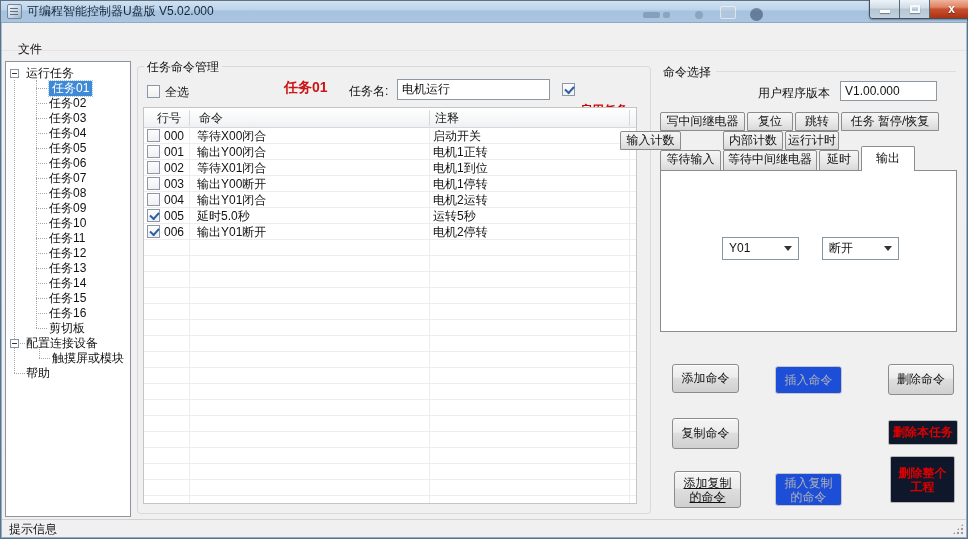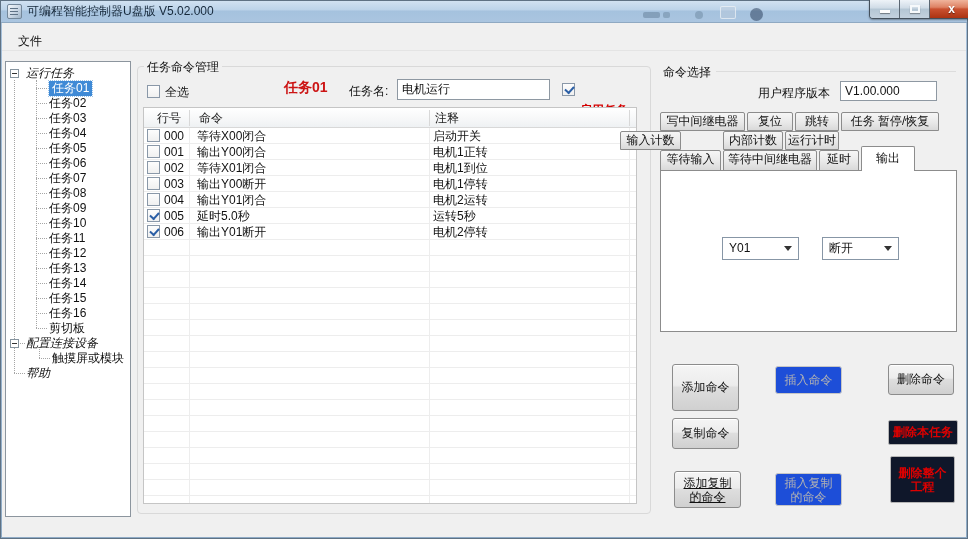--- a/index.html
+++ b/index.html
@@ -39,33 +39,33 @@
   .g-min { position: absolute; left: 10px; top: 10px; width: 10px; height: 3px; background: #fdfdfd;
     box-shadow: 0 1px 1px rgba(0,0,0,.4); }
   .g-max { position: absolute; left: 10px; top: 5px; width: 10px; height: 8px; border: 2px solid #f6f9fb;
     box-shadow: 0 1px 1px rgba(0,0,0,.3); }
   .g-close { width: 100%; text-align: center; line-height: 18px; color: #fff; font-weight: bold;
     font-size: 12px; text-shadow: 0 1px 1px rgba(0,0,0,.5); }
 
   
   .menubar { position: absolute; left: 1px; top: 24px; width: 966px; height: 27px; background: #f0f0f0;
     border-bottom: 1px solid #e4e4e4; }
-  .menu-item { position: absolute; left: 7px; top: 0; height: 26px; line-height: 26px; padding: 4px 10px; }
+  .menu-item { position: absolute; left: 7px; top: 0; height: 26px; line-height: 26px; padding: 12px 10px; }
 
   
   .tree-panel { position: absolute; left: 5px; top: 61px; width: 126px; height: 456px; background: #fff;
     border: 1px solid #8c959e; overflow: hidden; }
   .tree { position: relative; padding-top: 4px; height: 100%; }
   .vg { position: absolute; width: 0; border-left: 1px dotted #a5a5a5; }
   .vgA { left: 8px; top: 18px; height: 293px; }
   .vgB { left: 30px; top: 18px; height: 248px; }
   .vgC { left: 33px; top: 285px; height: 11px; }
   .tnode { position: relative; height: 15px; }
   .tnode .lbl { position: absolute; top: 0; line-height: 15px; white-space: nowrap; }
-  .tnode.root .lbl { left: 20px; font-style: italic; }
+  .tnode.root .lbl { left: 20px; }
   .tnode.ch .lbl { left: 43px; }
   .tnode.ch2 .lbl { left: 46px; }
   .tnode.ch::before { content: ""; position: absolute; left: 30px; top: 7px; width: 11px; border-top: 1px dotted #a5a5a5; }
   .tnode.ch2::before { content: ""; position: absolute; left: 33px; top: 7px; width: 11px; border-top: 1px dotted #a5a5a5; }
   .tnode.rt::before { content: ""; position: absolute; left: 8px; top: 7px; width: 11px; border-top: 1px dotted #a5a5a5; }
   .exp { position: absolute; left: 4px; top: 3px; width: 9px; height: 9px; background: #fff;
     border: 1px solid #86949f; z-index: 2; }
   .exp::after { content: ""; position: absolute; left: 1px; top: 3px; width: 5px; height: 1px; background: #333; }
   .sel .lbl { left: 41px; background: #3f8ad6; color: #fff; outline: 1px dotted #9cc3e8; padding: 0 3px; }
 
@@ -121,21 +121,21 @@
     border-left: 4px solid transparent; border-right: 4px solid transparent; border-top: 5px solid #333; }
 
   
   .btn { position: absolute; display: flex; align-items: center; justify-content: center; text-align: center;
     background: linear-gradient(#f5f5f5,#ececec 45%,#dedede 50%,#d0d0d0); border: 1px solid #8c8c8c;
     border-radius: 3px; font-size: 12px; color: #111; box-shadow: inset 0 1px 0 #ffffff; cursor: default; }
   .btn.wrap { padding: 0 7px; line-height: 14px; flex-wrap: wrap; word-break: break-all; }
   .btn.disabled { background: #1d4ed8; border-color: #c6c6c6; color: #b2b2b2; box-shadow: none; }
   .btn.danger { background: #0f172a; border-color: #b6b6b6; color: #dd0000; font-weight: bold;
     border-radius: 2px; box-shadow: none; }
-  .b-add { left: 672px; top: 364px; width: 67px; height: 47px; }
+  .b-add { left: 672px; top: 364px; width: 67px; height: 29px; }
   .b-insert { left: 775px; top: 366px; width: 67px; height: 28px; }
   .b-del { left: 888px; top: 364px; width: 66px; height: 31px; }
   .b-copy { left: 672px; top: 418px; width: 67px; height: 31px; }
   .b-deltask { left: 888px; top: 420px; width: 70px; height: 25px; }
   .b-addcopied { left: 674px; top: 471px; width: 67px; height: 37px; text-decoration: underline; }
   .b-insertcopied { left: 775px; top: 473px; width: 67px; height: 33px; }
   .b-delproject { left: 890px; top: 456px; width: 65px; height: 47px; padding: 0 7px; line-height: 15px; }
 
   
   .statusbar { position: absolute; left: 1px; top: 519px; width: 966px; height: 19px; background: #f0f0f0;
@@ -349,18 +349,22 @@
 
   <div class="btn b-add">添加命令</div>
   <div class="btn disabled b-insert">插入命令</div>
   <div class="btn b-del">删除命令</div>
   <div class="btn b-copy">复制命令</div>
   <div class="btn danger b-deltask">删除本任务</div>
   <div class="btn wrap b-addcopied">添加复制的命令</div>
   <div class="btn wrap disabled b-insertcopied">插入复制的命令</div>
   <div class="btn wrap danger b-delproject">删除整个工程</div>
 
+  <div class="statusbar">
+    <span class="status-text">提示信息</span>
+    <span class="grip"></span>
+  </div>
 
   <div class="side-l"></div>
   <div class="side-r"></div>
   <div class="side-b"></div>
   <div class="frame"></div>
 </div>
 
 </body></html>

